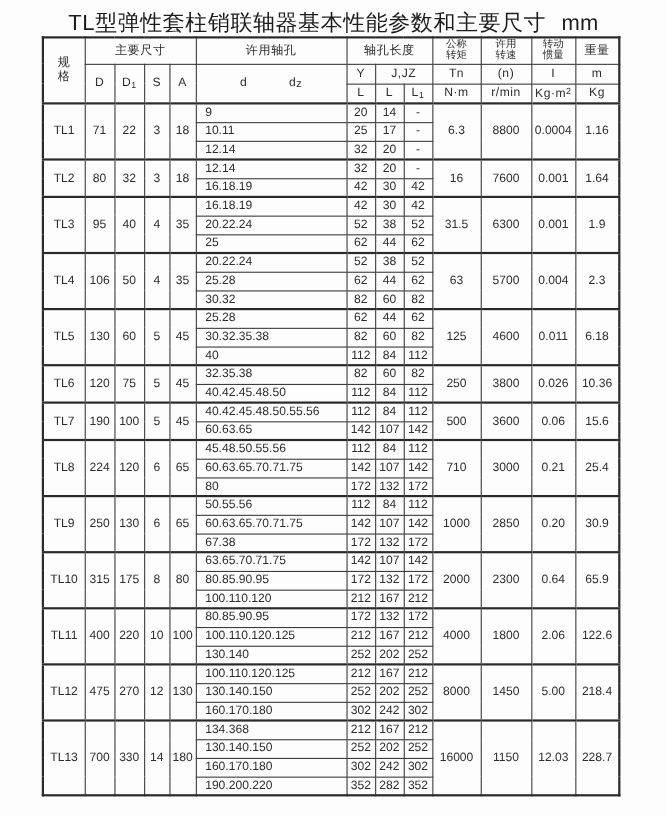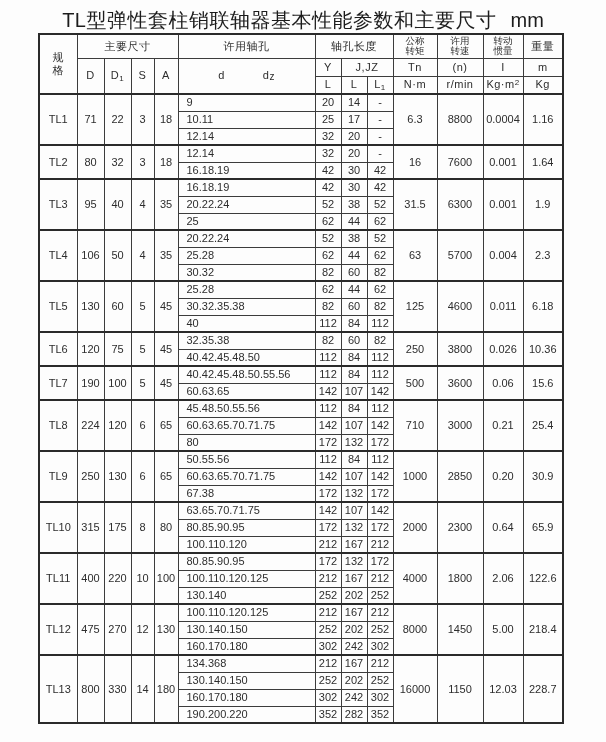--- a/index.html
+++ b/index.html
@@ -431,21 +431,21 @@
           <td>252</td>
         </tr>
         <tr>
           <td class="dcol">160.170.180</td>
           <td>302</td>
           <td>242</td>
           <td>302</td>
         </tr>
         <tr class="group-start">
           <td rowspan="4">TL13</td>
-          <td rowspan="4">800</td>
+          <td rowspan="4">700</td>
           <td rowspan="4">330</td>
           <td rowspan="4">14</td>
           <td rowspan="4">180</td>
           <td class="dcol">134.368</td>
           <td>212</td>
           <td>167</td>
           <td>212</td>
           <td rowspan="4">16000</td>
           <td rowspan="4">1150</td>
           <td rowspan="4">12.03</td>

